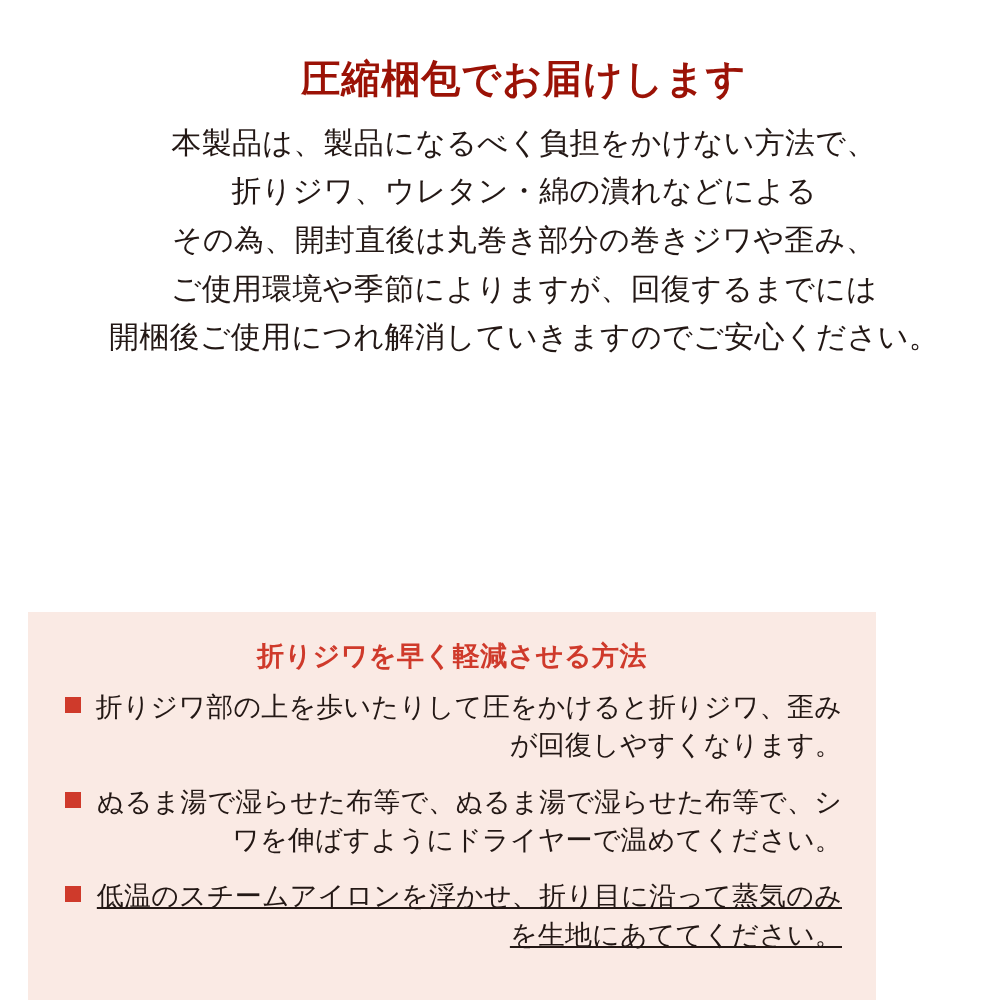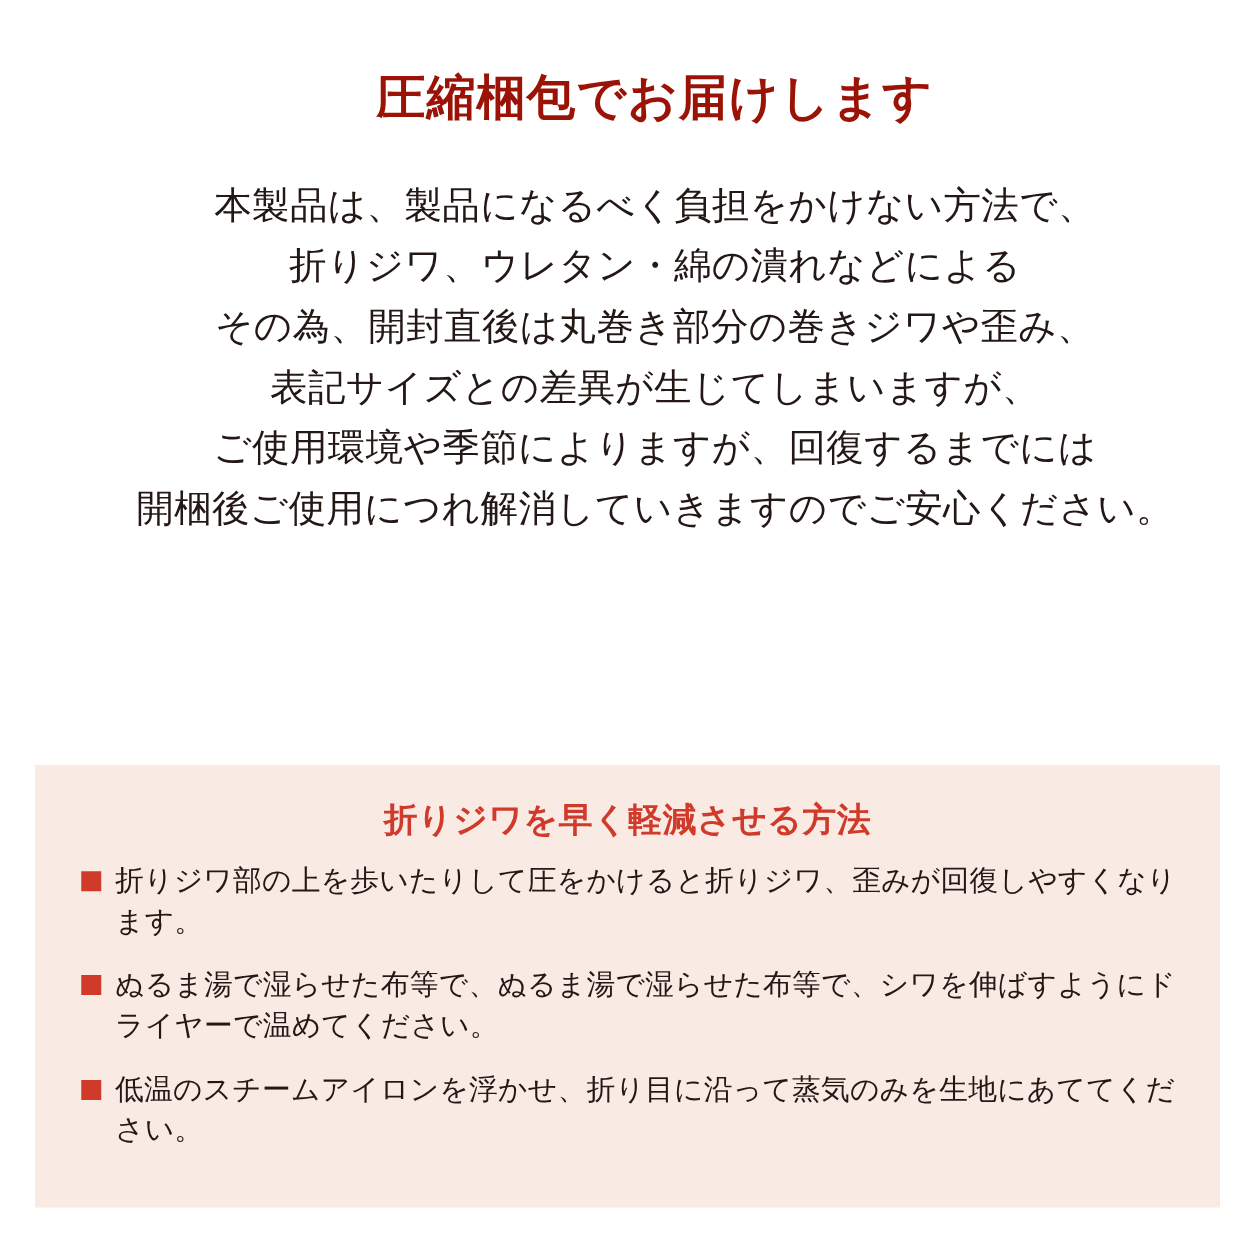--- a/index.html
+++ b/index.html
@@ -29,38 +29,38 @@
     font-size: 39px;
     font-weight: bold;
     letter-spacing: 1px;
     margin: 0;
     padding-top: 56px;
     line-height: 1.2;
   }
 
   
   .intro {
-    margin: 38px 0 0 0;
+    margin: 16px 0 0 0;
     text-align: center;
     font-size: 30px;
     line-height: 1.62;
     color: #231815;
     letter-spacing: 0.3px;
   }
   .intro .line {
     display: block;
     white-space: nowrap;
   }
 
   
   .tips-box {
     position: absolute;
     left: 28px;
     top: 612px;
-    width: 948px;
+    width: 848px;
     box-sizing: border-box;
     background: #faeae4;
     padding: 26px 34px 30px 34px;
   }
   .tips-title {
     text-align: center;
     color: #cf3a2b;
     font-size: 27px;
     font-weight: bold;
     margin: 0 0 14px 0;
@@ -68,27 +68,29 @@
   }
   .tips-list {
     list-style: none;
     margin: 0;
     padding: 0;
   }
   .tips-item {
     position: relative;
     padding-left: 30px;
     margin-bottom: 18px;
-    font-size: 23px;
+    font-size: 27px;
     line-height: 1.42;
     color: #231815;
     letter-spacing: 0.2px;
+    text-align: right;
   }
   .tips-item:last-child {
     margin-bottom: 16px;
+    text-decoration: underline;
   }
   .bullet {
     position: absolute;
     left: 3px;
     top: 9px;
     width: 16px;
     height: 16px;
     background: #cf3a2b;
     display: block;
   }
@@ -97,21 +99,20 @@
 <body>
 
 <div class="page">
 
   <h1 class="main-title">圧縮梱包でお届けします</h1>
 
   <div class="intro">
     <span class="line">本製品は、製品になるべく負担をかけない方法で、</span>
     <span class="line">折りジワ、ウレタン・綿の潰れなどによる</span>
     <span class="line">その為、開封直後は丸巻き部分の巻きジワや歪み、</span>
-    <span class="line">表記サイズとの差異が生じてしまいますが、</span>
     <span class="line">ご使用環境や季節によりますが、回復するまでには</span>
     <span class="line">開梱後ご使用につれ解消していきますのでご安心ください。</span>
   </div>
 
   <section class="tips-box">
     <h2 class="tips-title">折りジワを早く軽減させる方法</h2>
     <ul class="tips-list">
       <li class="tips-item">
         <span class="bullet"></span>
         <span>折りジワ部の上を歩いたりして圧をかけると折りジワ、歪みが回復しやすくなります。</span>

